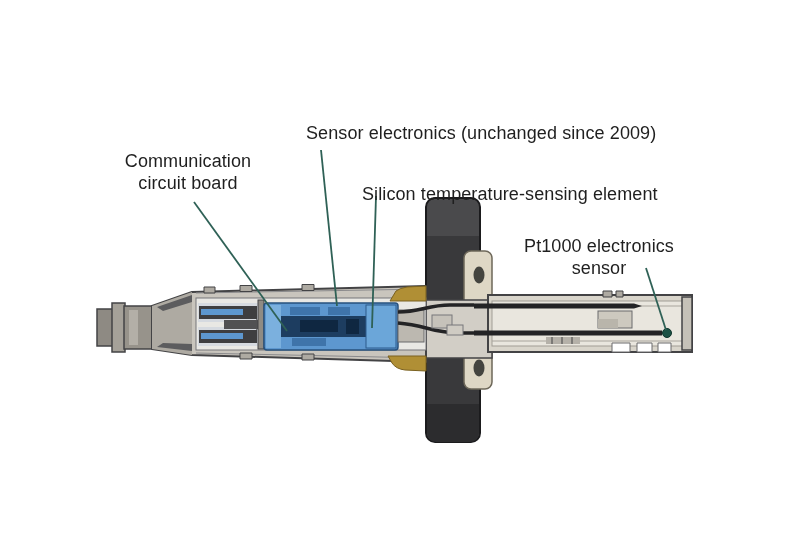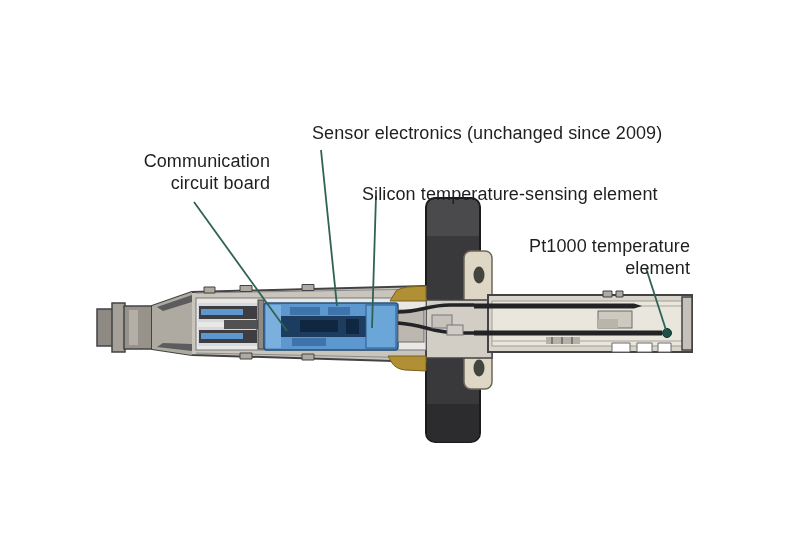--- a/index.html
+++ b/index.html
@@ -9,24 +9,24 @@
     background:#ffffff;
     overflow:hidden;
     font-family:"Liberation Sans",sans-serif;
   }
   .stage svg{position:absolute;left:0;top:0;}
   .label{
     position:absolute;
     font-size:18px;
     line-height:22px;
     color:#1f1f1f;
-    text-align:right;
+    text-align:center;
     letter-spacing:0.1px;
   }
-  #lbl-sensor-electronics{left:306px;top:122px;white-space:nowrap;text-align:left;margin-left:6px;}
+  #lbl-sensor-electronics{left:306px;top:122px;white-space:nowrap;text-align:left;}
   #lbl-communication{left:106px;top:150px;width:164px;}
   #lbl-silicon{left:362px;top:163px;white-space:nowrap;text-align:left;margin-top:20px;}
   #lbl-pt1000{left:508px;top:235px;width:182px;}
 </style>
 </head>
 <body>
 
 <div class="stage">
 
   <svg width="800" height="533" viewBox="0 0 800 533">
@@ -108,15 +108,15 @@
       <line x1="194" y1="202" x2="287" y2="331" stroke="#2f6156"></line>
       <line x1="321" y1="150" x2="337" y2="306" stroke="#2f6156"></line>
       <line x1="376" y1="196" x2="372" y2="328" stroke="#2f6156"></line>
       <line x1="646" y1="268" x2="666" y2="330" stroke="#2f6156"></line>
     </g>
   </svg>
 
   <div class="label" id="lbl-sensor-electronics">Sensor electronics (unchanged since 2009)</div>
   <div class="label" id="lbl-communication">Communication circuit board</div>
   <div class="label" id="lbl-silicon">Silicon temperature-sensing element</div>
-  <div class="label" id="lbl-pt1000">Pt1000 temperature element</div>
+  <div class="label" id="lbl-pt1000">Pt1000 electronics sensor</div>
 
 </div>
 
 </body></html>

